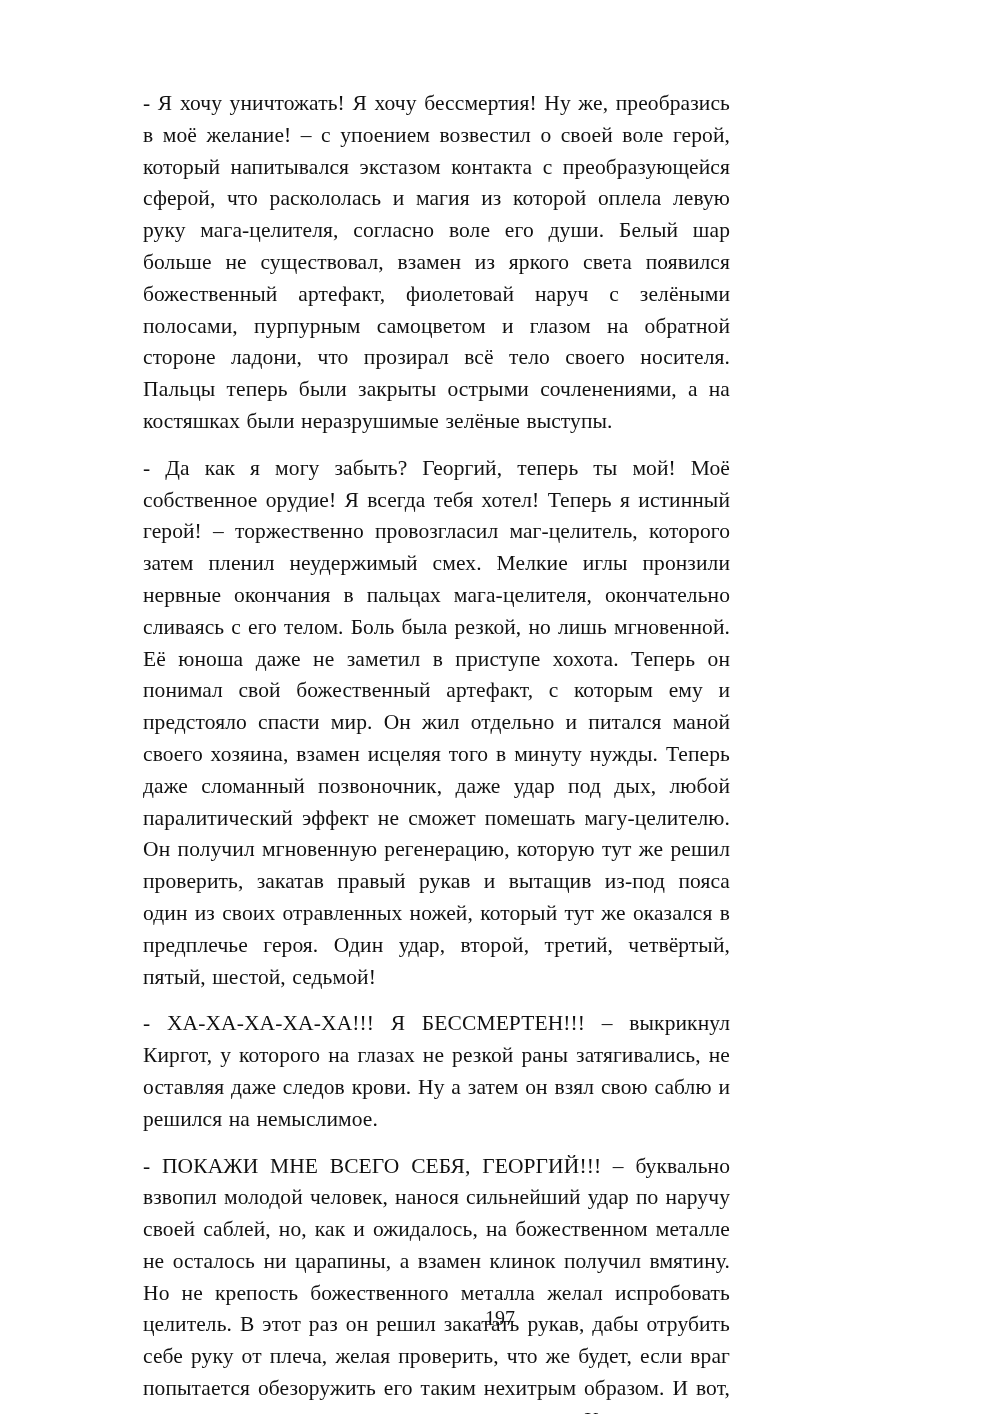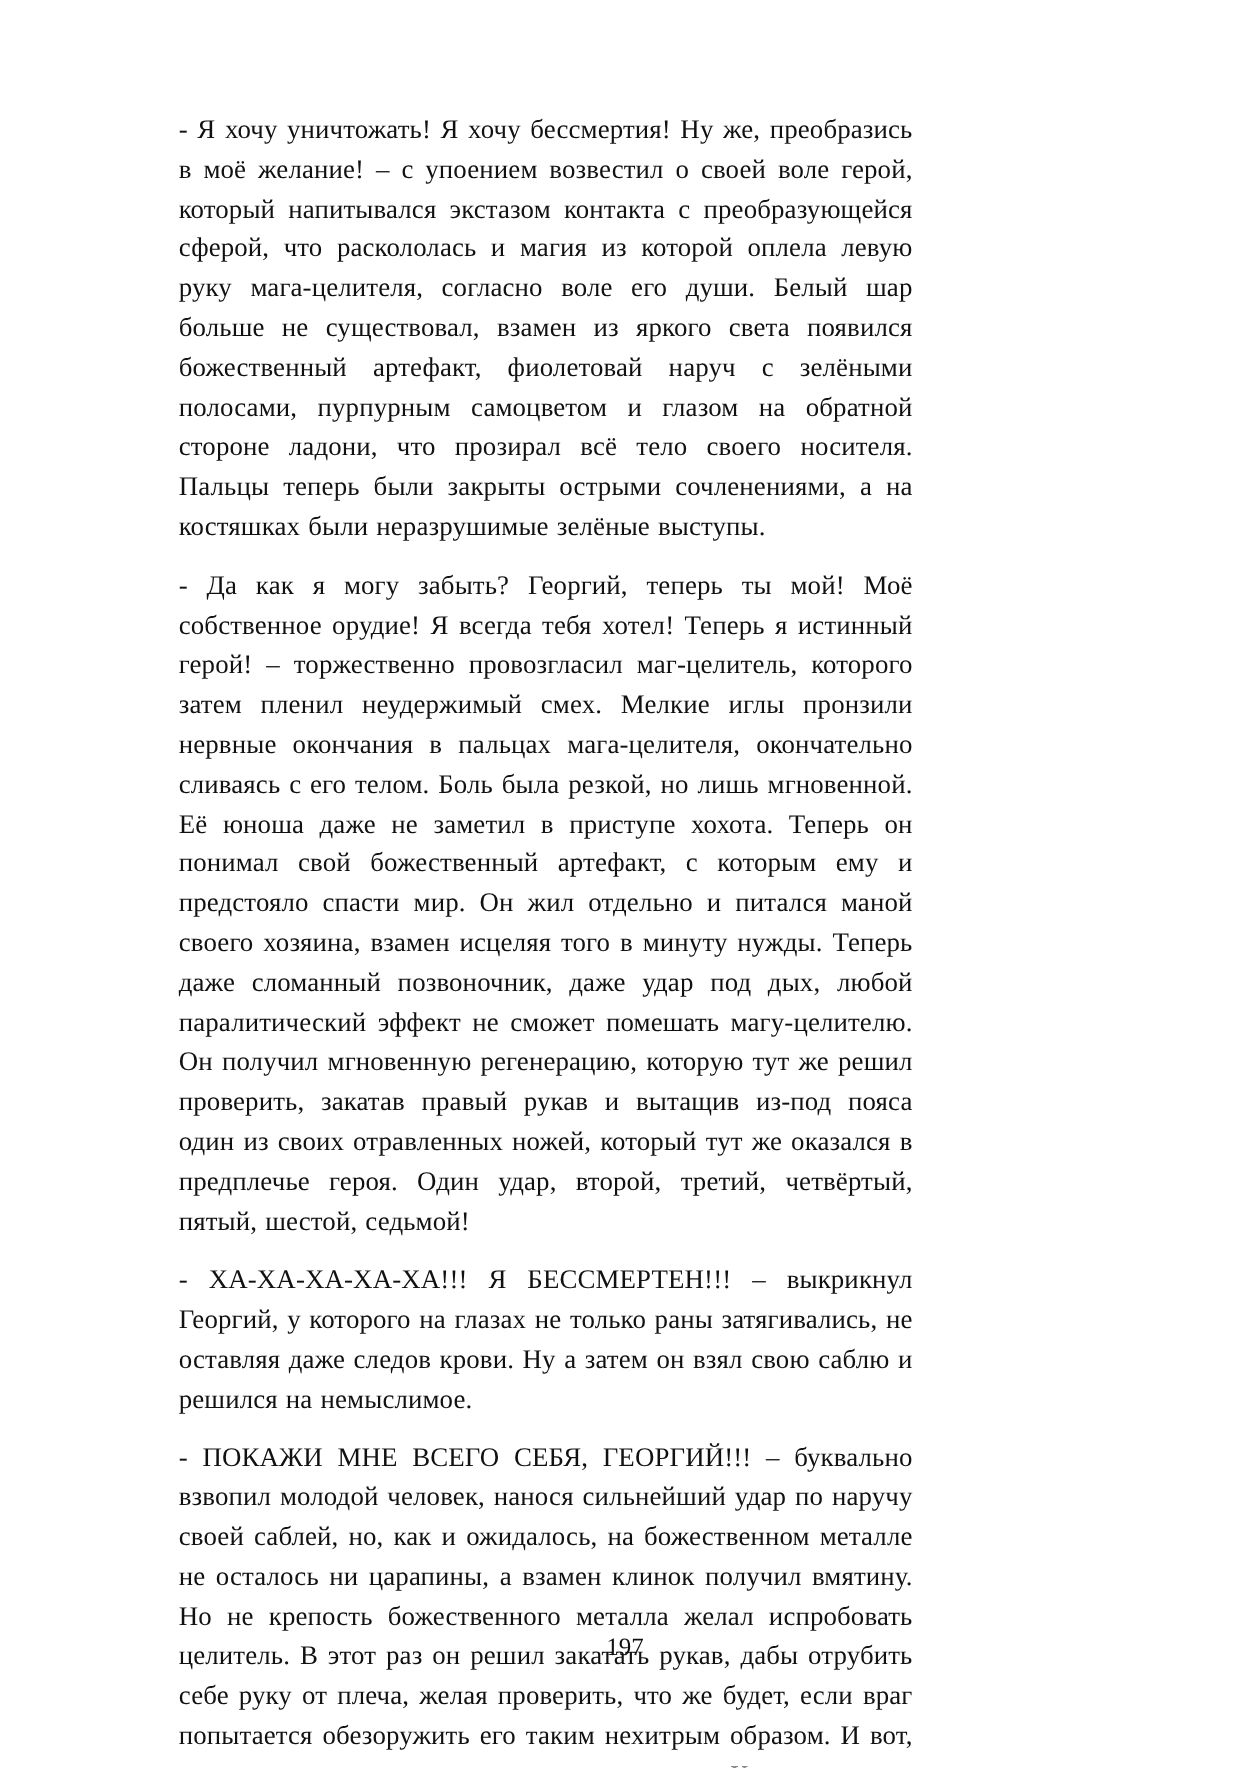--- a/index.html
+++ b/index.html
@@ -44,17 +44,17 @@
     color: #111111;
   }
 </style>
 </head>
 <body>
 
 <div class="page">
   <div class="text-block">
     <p>- Я хочу уничтожать! Я хочу бессмертия! Ну же, преобразись в моё желание! – с упоением возвестил о своей воле герой, который напитывался экстазом контакта с преобразующейся сферой, что раскололась и магия из которой оплела левую руку мага-целителя, согласно воле его души. Белый шар больше не существовал, взамен из яркого света появился божественный артефакт, фиолетовай наруч с зелёными полосами, пурпурным самоцветом и глазом на обратной стороне ладони, что прозирал всё тело своего носителя. Пальцы теперь были закрыты острыми сочленениями, а на костяшках были неразрушимые зелёные выступы.</p>
     <p>- Да как я могу забыть? Георгий, теперь ты мой! Моё собственное орудие! Я всегда тебя хотел! Теперь я истинный герой! – торжественно провозгласил маг-целитель, которого затем пленил неудержимый смех. Мелкие иглы пронзили нервные окончания в пальцах мага-целителя, окончательно сливаясь с его телом. Боль была резкой, но лишь мгновенной. Её юноша даже не заметил в приступе хохота. Теперь он понимал свой божественный артефакт, с которым ему и предстояло спасти мир. Он жил отдельно и питался маной своего хозяина, взамен исцеляя того в минуту нужды. Теперь даже сломанный позвоночник, даже удар под дых, любой паралитический эффект не сможет помешать магу-целителю. Он получил мгновенную регенерацию, которую тут же решил проверить, закатав правый рукав и вытащив из-под пояса один из своих отравленных ножей, который тут же оказался в предплечье героя. Один удар, второй, третий, четвёртый, пятый, шестой, седьмой!</p>
-    <p>- ХА-ХА-ХА-ХА-ХА!!! Я БЕССМЕРТЕН!!! – выкрикнул Георгий, у которого на глазах не только раны затягивались, не оставляя даже следов крови. Ну а затем он взял свою саблю и решился на немыслимое.</p>
+    <p>- ХА-ХА-ХА-ХА-ХА!!! Я БЕССМЕРТЕН!!! – выкрикнул Киргот, у которого на глазах не резкой раны затягивались, не оставляя даже следов крови. Ну а затем он взял свою саблю и решился на немыслимое.</p>
     <p>- ПОКАЖИ МНЕ ВСЕГО СЕБЯ, ГЕОРГИЙ!!! – буквально взвопил молодой человек, нанося сильнейший удар по наручу своей саблей, но, как и ожидалось, на божественном металле не осталось ни царапины, а взамен клинок получил вмятину. Но не крепость божественного металла желал испробовать целитель. В этот раз он решил закатать рукав, дабы отрубить себе руку от плеча, желая проверить, что же будет, если враг попытается обезоружить его таким нехитрым образом. И вот, после широкого замаха лезвие упало на руку. Кровь хлестала и мгновенно останавливалась, но</p>
   </div>
   <div class="page-number">197</div>
 </div>
 
 </body></html>

